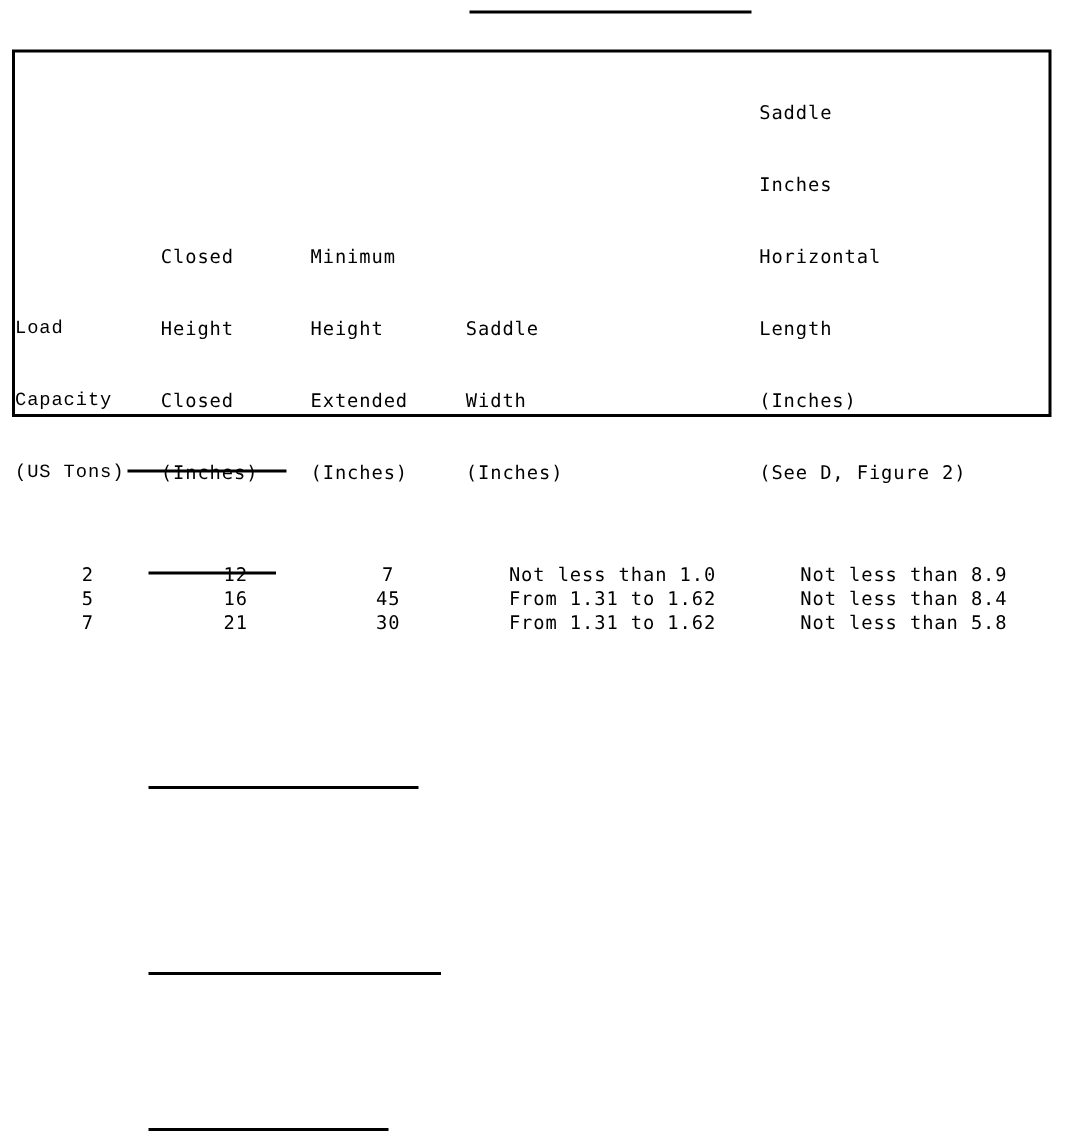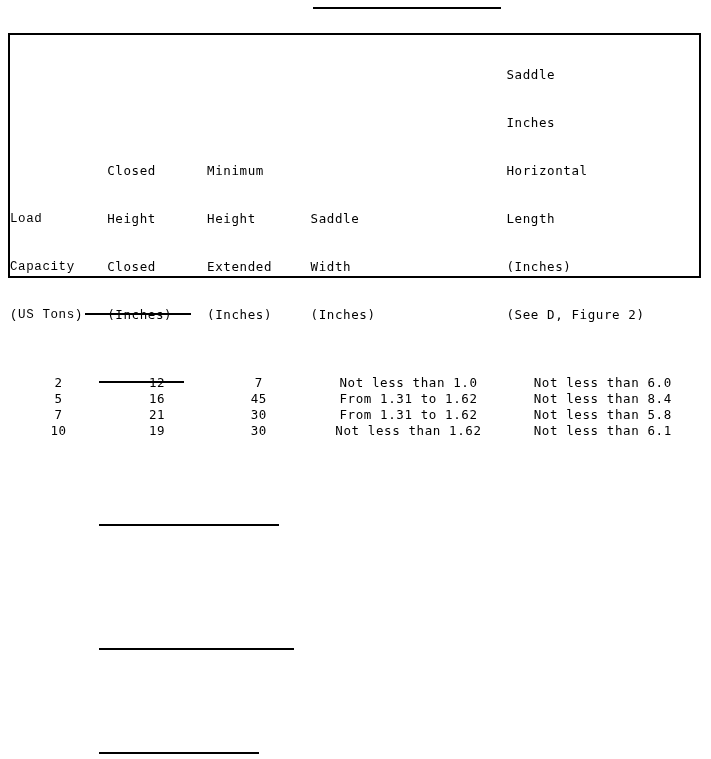--- a/index.html
+++ b/index.html
@@ -145,43 +145,36 @@
           <td></td>
           <td></td>
           <td></td>
         </tr>
 
         <tr class="data-row">
           <td>2</td>
           <td>12</td>
           <td>7</td>
           <td class="txt">Not less than 1.0</td>
-          <td class="txt">Not less than 6.0</td>
+          <td class="txt">Not less than 8.9</td>
         </tr>
         <tr class="data-row">
           <td>5</td>
           <td>16</td>
           <td>45</td>
           <td class="txt">From 1.31 to 1.62</td>
           <td class="txt">Not less than 8.4</td>
         </tr>
         <tr class="data-row">
           <td>7</td>
           <td>21</td>
           <td>30</td>
           <td class="txt">From 1.31 to 1.62</td>
           <td class="txt">Not less than 5.8</td>
         </tr>
-        <tr class="data-row">
-          <td>10</td>
-          <td>19</td>
-          <td>30</td>
-          <td class="txt">Not less than 1.62</td>
-          <td class="txt">Not less than 6.1</td>
-        </tr>
       </tbody>
     </table>
   </div>
 
   <div class="rule" id="rule-1"></div>
   <div class="rule" id="rule-2"></div>
   <div class="rule" id="rule-3"></div>
   <div class="rule" id="rule-4"></div>
   <div class="rule" id="rule-5"></div>
 

